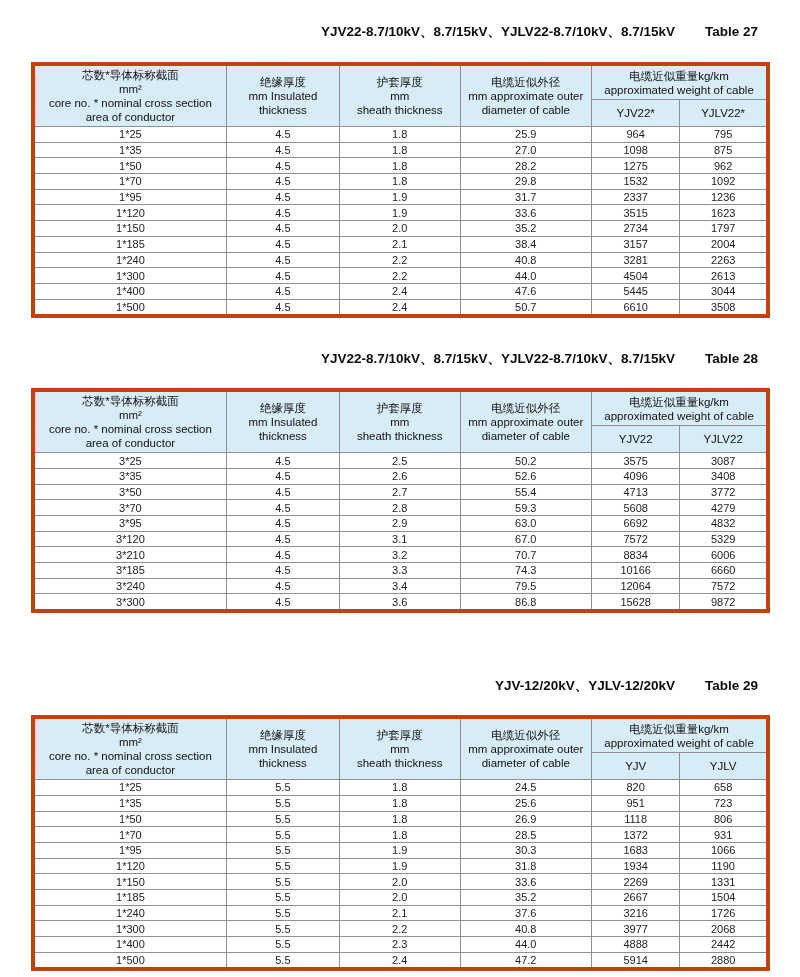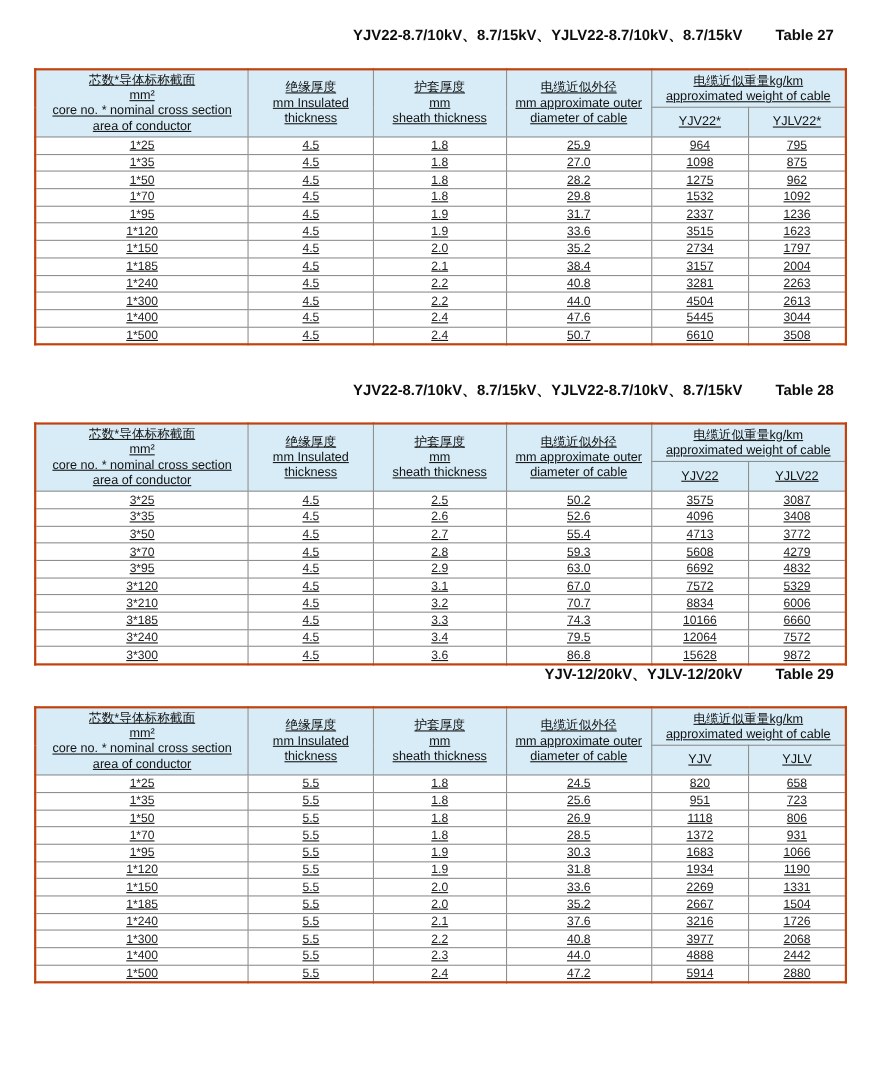--- a/index.html
+++ b/index.html
@@ -13,26 +13,25 @@
   .page { padding-left:31px; width:739px; }
 
   .tbl-title {
     display:flex; justify-content:flex-end; align-items:center;
     gap:30px; padding-right:12px;
     font-weight:bold; font-size:13.5px; line-height:15px;
     color:#0d0d0d; white-space:nowrap;
   }
   .tbl-title.t1 { margin-top:24px; margin-bottom:23px; }
   .tbl-title.t2 { margin-top:33px; margin-bottom:22px; }
-  .tbl-title.t3 { margin-bottom:22px; }
+  .tbl-title.t3 { margin-top:65px; margin-bottom:22px; }
 
   table.spec {
     width:739px; border-collapse:collapse; table-layout:fixed;
-    border:2px solid #c2410c;
-    text-decoration:underline;
+    border:4px solid #c2410c;
   }
   table.spec th, table.spec td {
     border:1px solid #8f8f8f;
     text-align:center; vertical-align:middle; padding:0;
   }
   table.spec thead th {
     background:#d7ecf6;
     font-weight:normal;
     font-size:11.5px; line-height:14px;
     white-space:pre-line;

